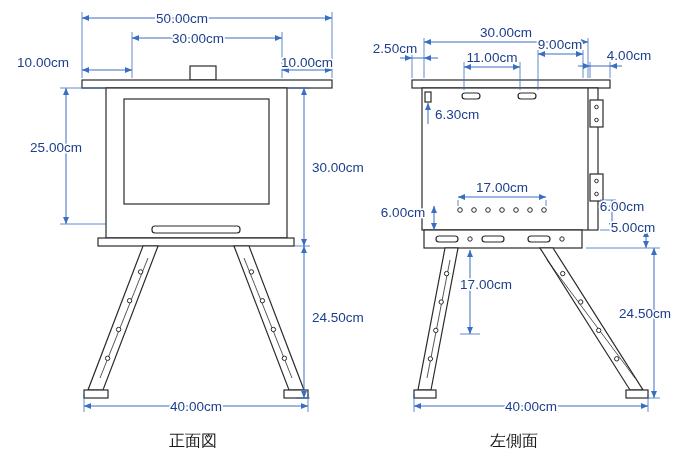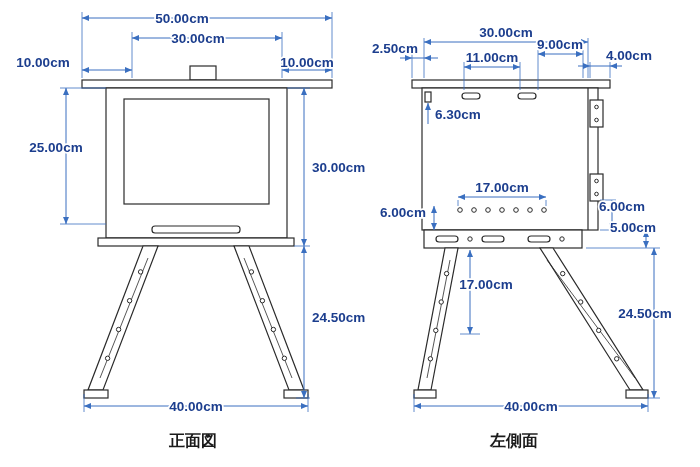--- a/index.html
+++ b/index.html
@@ -1,17 +1,17 @@
 <!DOCTYPE html>
 <html><head>
 <meta charset="utf-8">
 <style>
   html,body{margin:0;padding:0;background:#ffffff;}
   .stage{position:relative;width:700px;height:467px;background:#ffffff;overflow:hidden;
-         font-family:"Liberation Sans",sans-serif;font-weight:bold;}
+         font-family:"Liberation Sans",sans-serif;}
   svg{display:block;}
   .ol{fill:none;stroke:#2b2b2b;stroke-width:1.2;}
   .olf{fill:#ffffff;stroke:#2b2b2b;stroke-width:1.2;}
   .thin{fill:none;stroke:#2b2b2b;stroke-width:0.8;}
   .hole{fill:#ffffff;stroke:#2b2b2b;stroke-width:1;}
   .dim{stroke:#3a6fc0;stroke-width:1;fill:none;}
   .ext{stroke:#3a6fc0;stroke-width:0.8;fill:none;}
   .dimtext{fill:#1c3e8e;font-size:13.5px;text-anchor:middle;
            paint-order:stroke;stroke:#ffffff;stroke-width:3.5px;stroke-linejoin:round;}
   .dimtext.start{text-anchor:start;}

